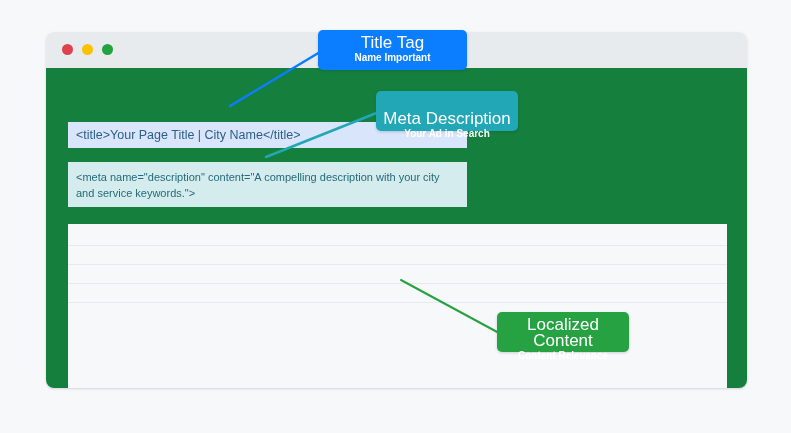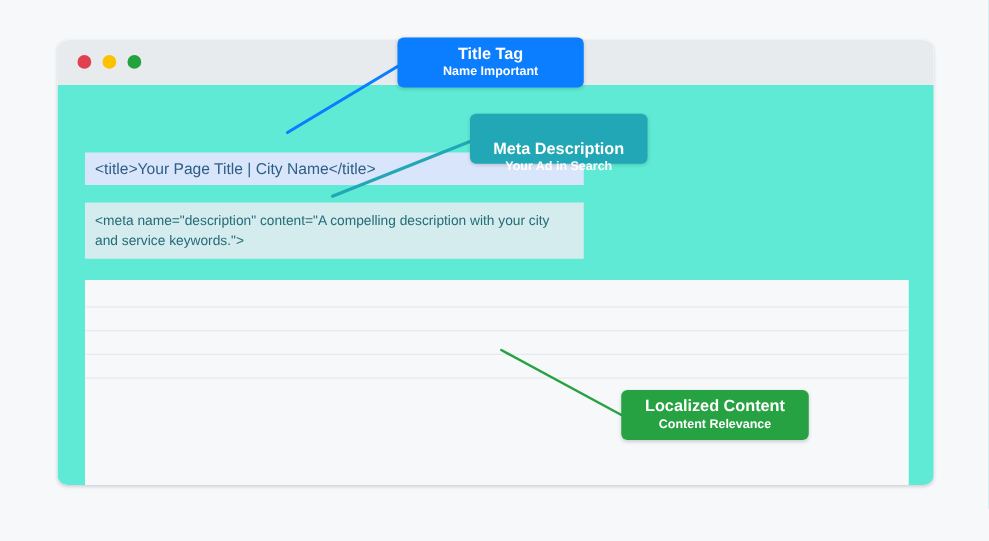--- a/index.html
+++ b/index.html
@@ -59,21 +59,21 @@
   .dot.red    { background: #e0414f; }
   .dot.yellow { background: #fcc200; }
   .dot.green  { background: #23a33f; }
 
   .viewport {
     position: absolute;
     left: 0;
     top: 36px;
     width: 701px;
     height: 320px;
-    background: #5eead4;
+    background: #15803d;
   }
 
   
   .code-block {
     position: absolute;
     font-size: 11.5px;
     line-height: 17px;
     color: #2c5a78;
     box-sizing: border-box;
     padding: 6px 8px;
@@ -124,22 +124,22 @@
     position: absolute;
     border-radius: 5px;
     color: #ffffff;
     text-align: center;
     box-sizing: border-box;
     box-shadow: 0 1px 3px rgba(16,24,40,0.18);
     z-index: 6;
   }
   .callout .c-title {
     display: block;
-    font-size: 13px;
-    font-weight: bold;
+    font-size: 17px;
+    font-weight: normal;
     line-height: 16px;
   }
   .callout .c-sub {
     display: block;
     font-size: 10px;
     font-weight: bold;
     line-height: 13px;
   }
   .callout-title-tag {
     left: 318px;
@@ -153,21 +153,21 @@
     left: 376px;
     top: 91px;
     width: 142px;
     height: 40px;
     background: #21a7b5;
     padding-top: 20px;
   }
   .callout-localized {
     left: 497px;
     top: 312px;
-    width: 150px;
+    width: 132px;
     height: 40px;
     background: #27a243;
     padding-top: 5px;
   }
 
   
   #connectors {
     position: absolute;
     left: 0; top: 0;
     width: 791px; height: 433px;

